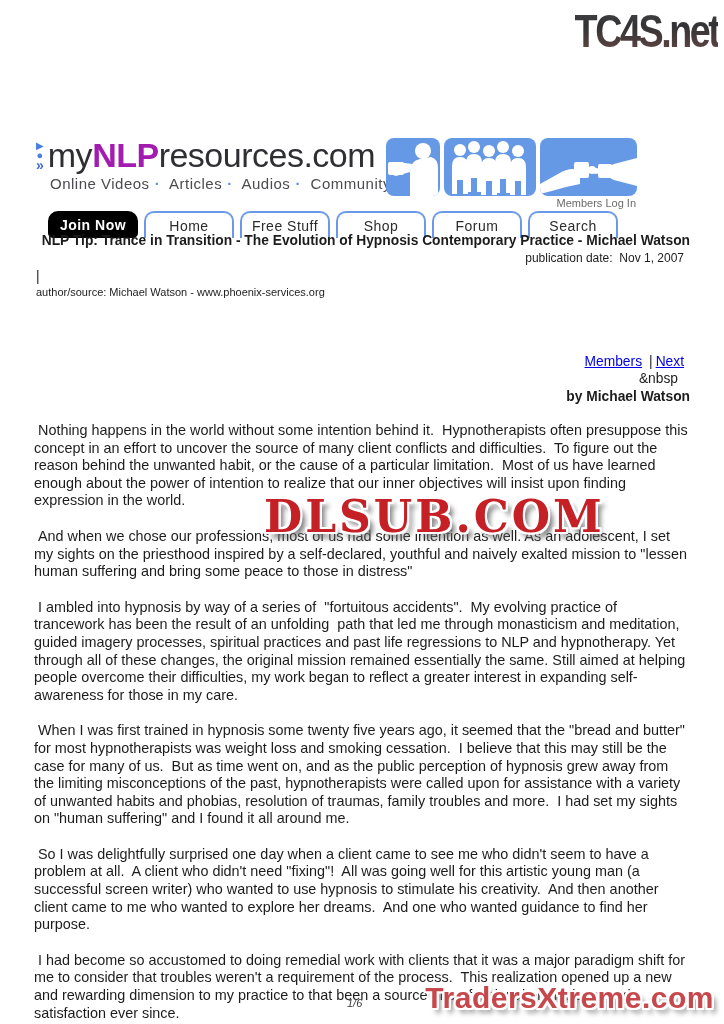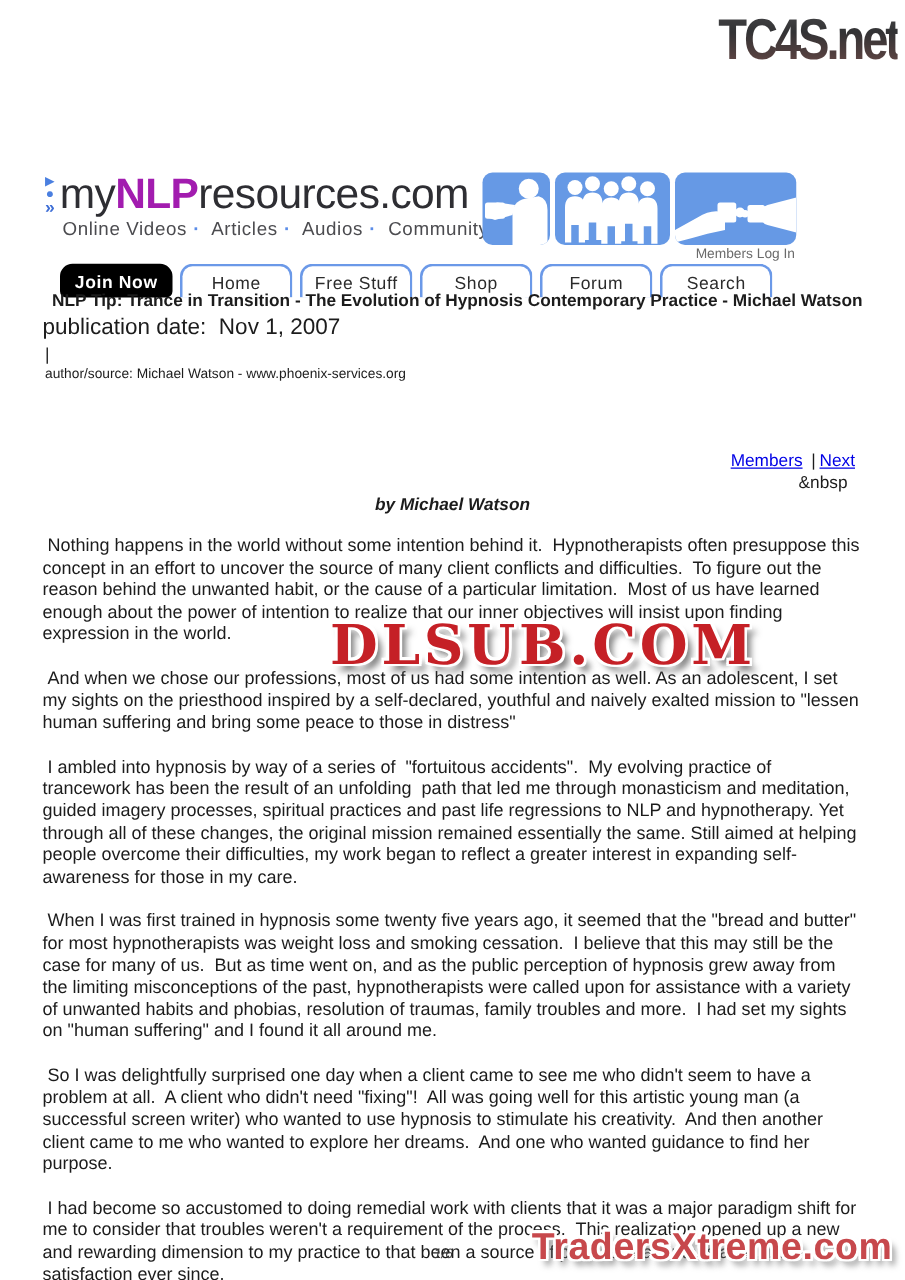--- a/index.html
+++ b/index.html
@@ -58,28 +58,28 @@
   .tab { width:90px; height:27px; border:2px solid #6b99e8; border-bottom:none;
          border-radius:10px 10px 0 0; background:#fff; color:#2b2b2b;
          font-size:14px; letter-spacing:0.5px; display:flex; align-items:center;
          justify-content:center; cursor:pointer; }
   .tab.active { background:#000000; border-color:#000; color:#fff; font-weight:700;
                 border-radius:10px 10px 5px 5px; border-bottom:2px solid #000; }
 
   
   .article { position:absolute; left:34px; top:233px; width:656px; color:#1c1c1c; }
   .a-title { text-align:right; font-weight:700; font-size:13.8px; }
-  .a-pubdate { text-align:left; font-size:18px; margin-top:3px; padding-right:6px; white-space:pre-wrap; }
+  .a-pubdate { text-align:right; font-size:12px; margin-top:3px; padding-right:6px; white-space:pre-wrap; }
   .a-pipe { font-size:13.8px; margin-top:4px; padding-left:2px; }
   .a-author { font-size:11px; margin-top:2px; padding-left:2px; }
   .a-navlinks { text-align:right; font-size:13.8px; margin-top:56px; padding-right:6px; }
   .a-navlinks a { color:#0000e6; text-decoration:underline; cursor:pointer; }
   .a-navlinks .sep { color:#1c1c1c; margin:0 3px 0 7px; }
   .a-nbsp { text-align:right; font-size:13.8px; margin-top:2px; padding-right:12px; }
-  .a-byline { text-align:center; font-weight:700; font-size:13.8px; margin-top:3px;font-style:italic; }
+  .a-byline { text-align:right; font-weight:700; font-size:13.8px; margin-top:3px; }
   .a-body p { font-size:14.4px; line-height:17.6px; margin-top:18px; white-space:pre-wrap; }
 
   
   .page-indicator { position:absolute; left:347px; top:997px; font-size:11px;
                     font-style:italic; color:#3a3a3a; }
 </style>
 </head>
 <body>
 
 <div class="page">

